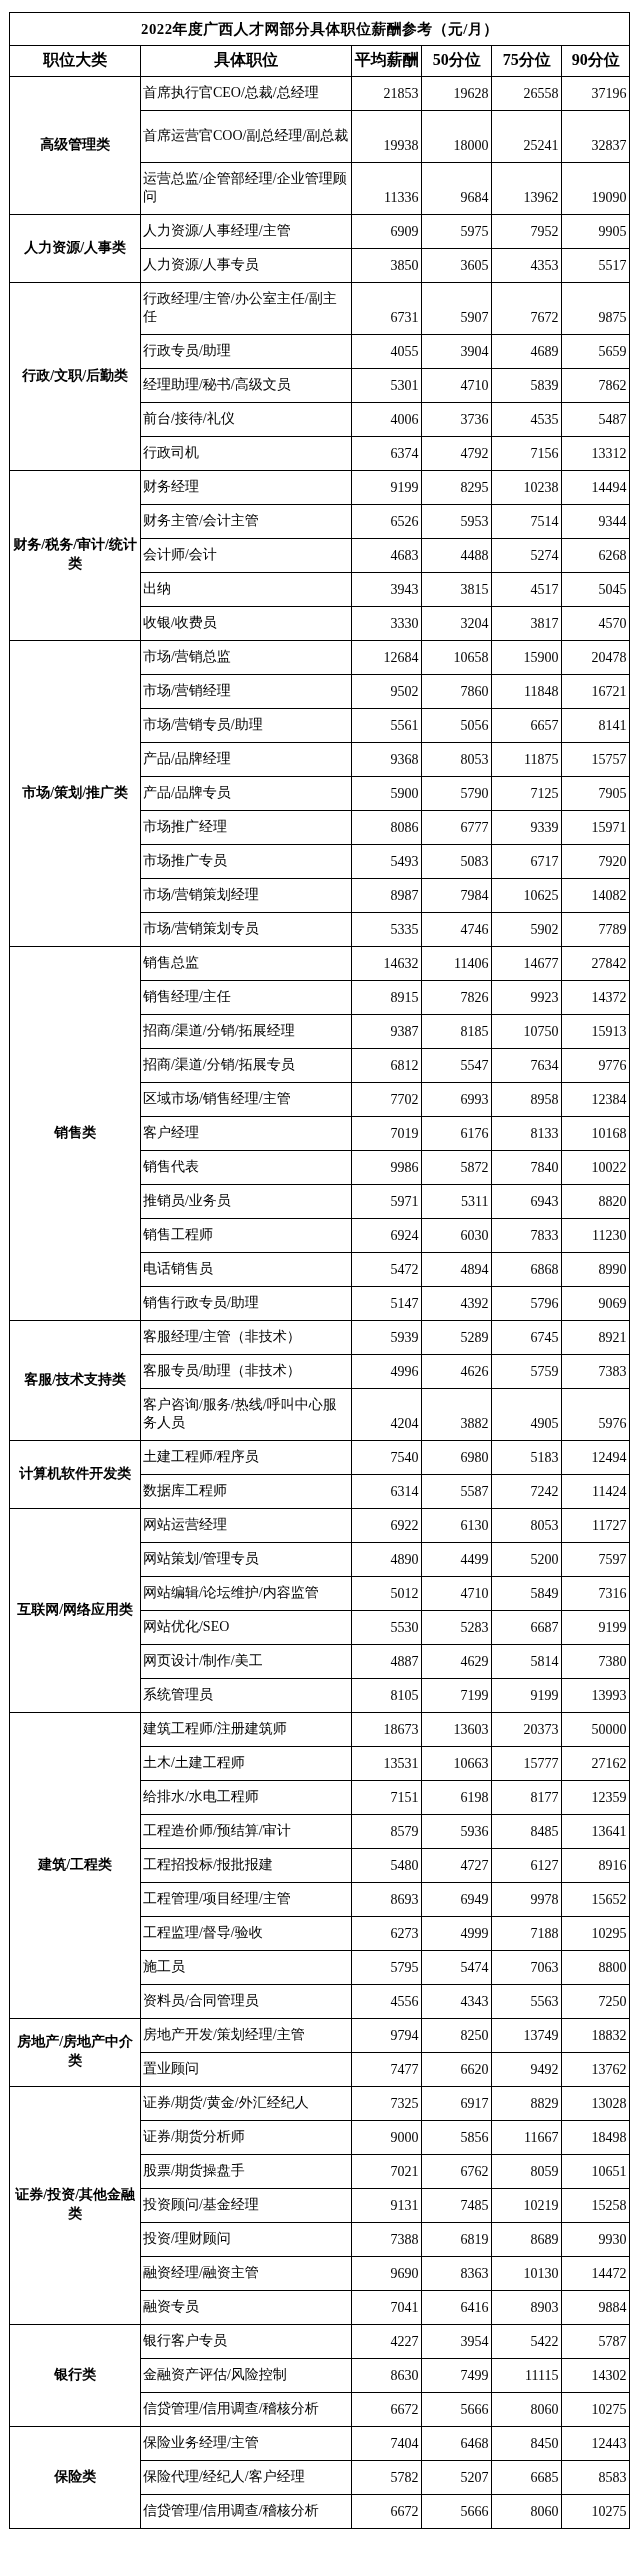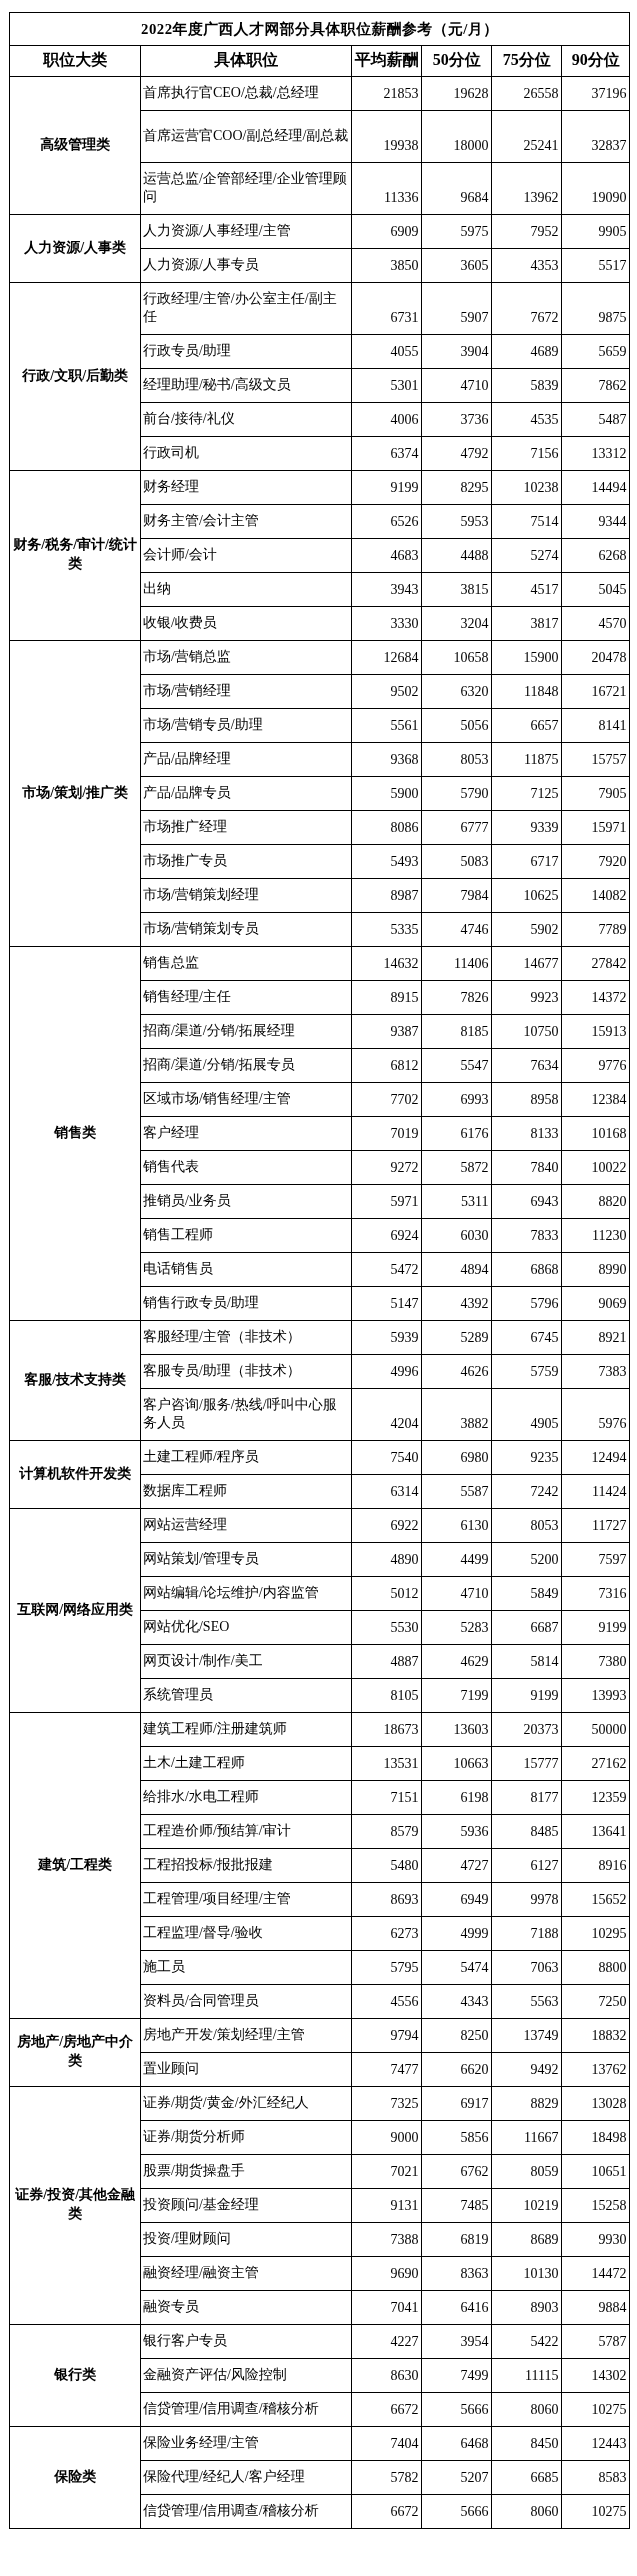--- a/index.html
+++ b/index.html
@@ -206,21 +206,21 @@
           <td class="cat" rowspan="9">市场/策划/推广类</td>
           <td class="pos">市场/营销总监</td>
           <td class="num">12684</td>
           <td class="num">10658</td>
           <td class="num">15900</td>
           <td class="num">20478</td>
         </tr>
         <tr>
           <td class="pos">市场/营销经理</td>
           <td class="num">9502</td>
-          <td class="num">6320</td>
+          <td class="num">7860</td>
           <td class="num">11848</td>
           <td class="num">16721</td>
         </tr>
         <tr>
           <td class="pos">市场/营销专员/助理</td>
           <td class="num">5561</td>
           <td class="num">5056</td>
           <td class="num">6657</td>
           <td class="num">8141</td>
         </tr>
@@ -304,21 +304,21 @@
         </tr>
         <tr>
           <td class="pos">客户经理</td>
           <td class="num">7019</td>
           <td class="num">6176</td>
           <td class="num">8133</td>
           <td class="num">10168</td>
         </tr>
         <tr>
           <td class="pos">销售代表</td>
-          <td class="num">9272</td>
+          <td class="num">9986</td>
           <td class="num">5872</td>
           <td class="num">7840</td>
           <td class="num">10022</td>
         </tr>
         <tr>
           <td class="pos">推销员/业务员</td>
           <td class="num">5971</td>
           <td class="num">5311</td>
           <td class="num">6943</td>
           <td class="num">8820</td>
@@ -364,21 +364,21 @@
           <td class="num">4204</td>
           <td class="num">3882</td>
           <td class="num">4905</td>
           <td class="num">5976</td>
         </tr>
         <tr>
           <td class="cat" rowspan="2">计算机软件开发类</td>
           <td class="pos">土建工程师/程序员</td>
           <td class="num">7540</td>
           <td class="num">6980</td>
-          <td class="num">9235</td>
+          <td class="num">5183</td>
           <td class="num">12494</td>
         </tr>
         <tr>
           <td class="pos">数据库工程师</td>
           <td class="num">6314</td>
           <td class="num">5587</td>
           <td class="num">7242</td>
           <td class="num">11424</td>
         </tr>
         <tr>

